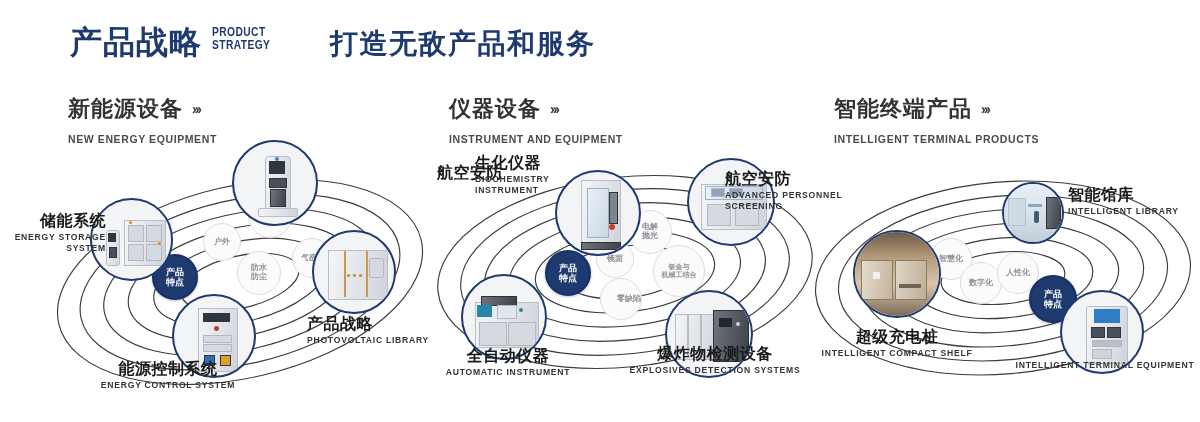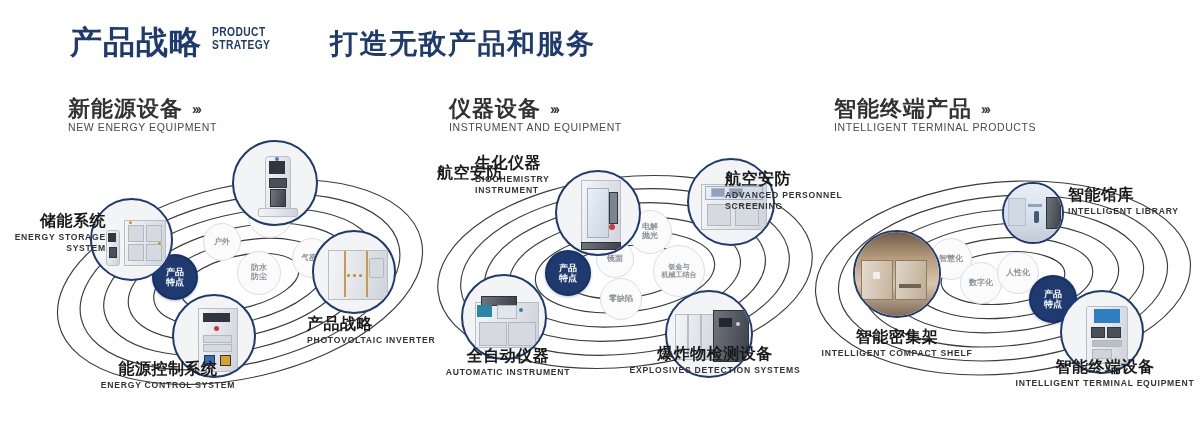--- a/index.html
+++ b/index.html
@@ -25,21 +25,21 @@
   .hdr-sub{
     position:absolute;left:330px;top:30px;
     font-size:28px;font-weight:700;color:#1e3a6e;letter-spacing:1.5px;line-height:1;
   }
 
   
   .sect{position:absolute;}
   .sect .cn{font-size:22px;font-weight:700;color:#333;letter-spacing:1px;line-height:1.15;
             display:flex;align-items:center;}
   .sect .chev{margin-left:9px;color:#3a3a3a;font-size:14px;letter-spacing:-2px;font-weight:700;}
-  .sect .en{font-size:10.5px;font-weight:400;color:#4a4a4a;letter-spacing:.6px;margin-top:0;}
+  .sect .en{font-size:10.5px;font-weight:700;color:#4a4a4a;letter-spacing:.6px;margin-top:12px;}
 
   
   .cluster{position:absolute;width:400px;height:260px;}
   .rings{position:absolute;inset:0;}
   .rings svg{display:block;}
 
   
   .node{
     position:absolute;border-radius:50%;
     border:2.2px solid #1e3a6e;background:#f3f4f6;
@@ -205,21 +205,21 @@
         <div class="pn d" style="left:46px;top:59px;width:9px;height:9px;background:#d8a32b;"></div>
       </div>
     </div>
 
     <div class="lbl r" style="left:-44px;top:62px;width:110px;">
       <div class="cn">储能系统</div>
       <div class="en">ENERGY STORAGE SYSTEM</div>
     </div>
     <div class="lbl l" style="left:267px;top:165px;width:150px;">
       <div class="cn">产品战略</div>
-      <div class="en">PHOTOVOLTAIC INVERTER</div>
+      <div class="en">PHOTOVOLTAIC LIBRARY</div>
     </div>
     <div class="lbl c" style="left:38px;top:210px;width:180px;">
       <div class="cn">能源控制系统</div>
       <div class="en">ENERGY CONTROL SYSTEM</div>
     </div>
   </div>
 
   <div class="cluster" style="left:425px;top:150px;">
     <div class="rings">
       <svg width="400" height="260" viewBox="0 0 400 260">
@@ -242,21 +242,21 @@
     </div>
     <div class="feat" style="left:171px;top:90px;width:38px;height:38px;font-size:8px;">
       <div>镜面</div>
     </div>
     <div class="feat" style="left:203px;top:60px;width:44px;height:44px;font-size:8px;">
       <div>
         <div>电解</div>
         <div>抛光</div>
       </div>
     </div>
-    <div class="feat" style="left:175px;top:128px;width:42px;height:42px;font-size:8px;">
+    <div class="feat" style="left:175px;top:128px;width:42px;height:42px;font-size:8px;justify-content:flex-end;">
       <div>零缺陷</div>
     </div>
     <div class="feat" style="left:228px;top:95px;width:52px;height:52px;font-size:7px;">
       <div>
         <div>钣金与</div>
         <div>机械工结合</div>
       </div>
     </div>
 
     <div class="node" style="left:130px;top:20px;width:86px;height:86px;">
@@ -383,22 +383,21 @@
         <div class="pn" style="left:30px;top:48px;width:28px;height:5px;background:#b9bfc7;"></div>
         <div class="pn" style="left:30px;top:57px;width:18px;height:8px;background:#cfd4da;"></div>
       </div>
     </div>
 
     <div class="lbl l" style="left:263px;top:36px;width:140px;">
       <div class="cn">智能馆库</div>
       <div class="en">INTELLIGENT LIBRARY</div>
     </div>
     <div class="lbl c" style="left:12px;top:178px;width:160px;">
-      <div class="cn">智能密集架</div>
+      <div class="cn">超级充电桩</div>
       <div class="en">INTELLIGENT COMPACT SHELF</div>
     </div>
     <div class="lbl c" style="left:210px;top:208px;width:180px;">
-      <div class="cn">智能终端设备</div>
       <div class="en">INTELLIGENT TERMINAL EQUIPMENT</div>
     </div>
   </div>
 
 </div>
 
 </body></html>

